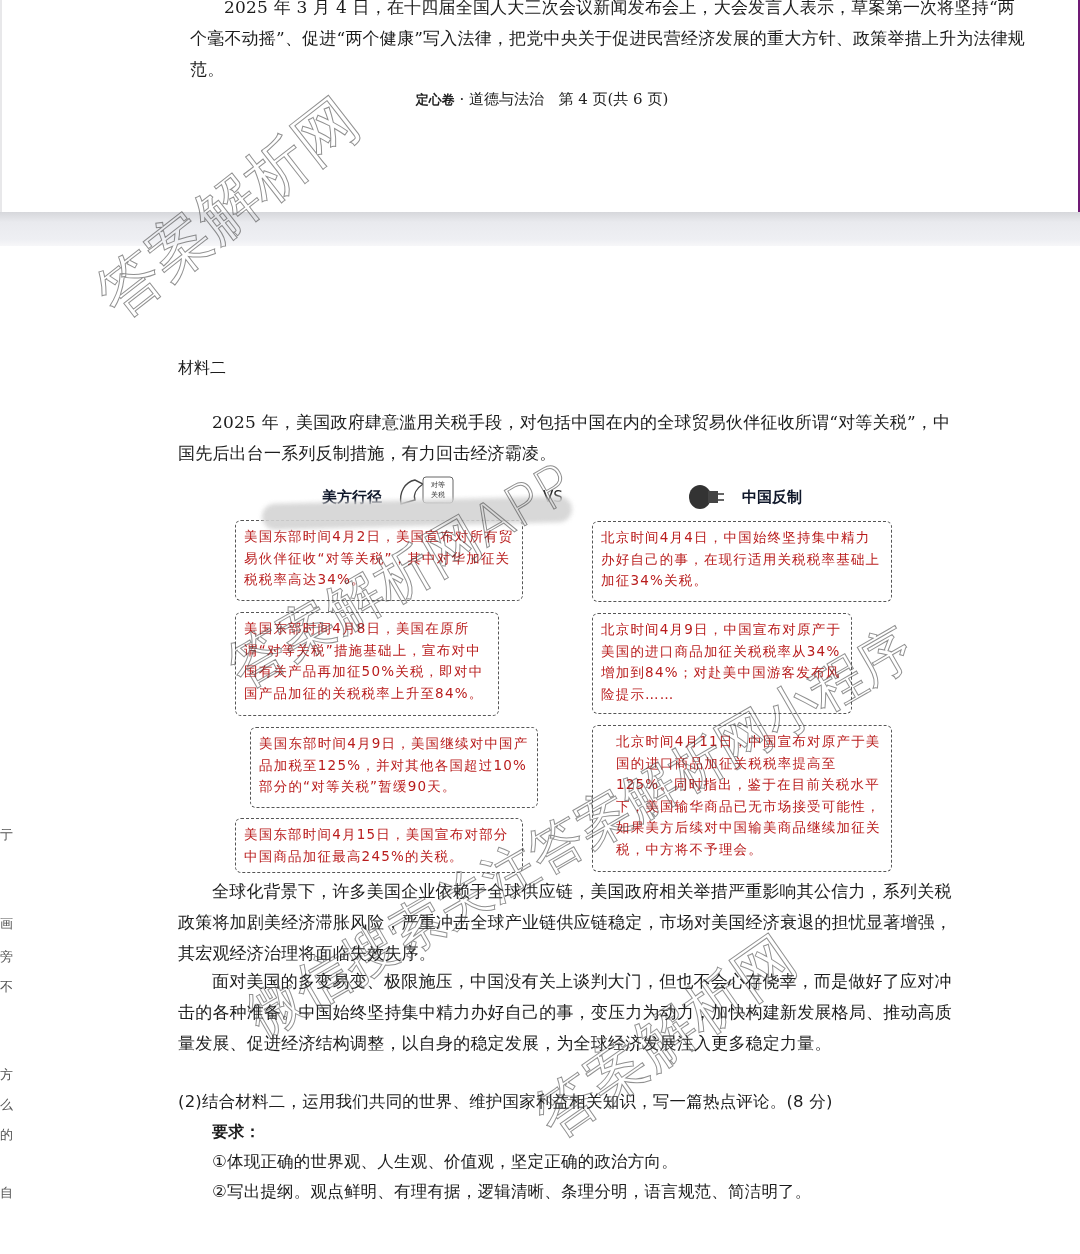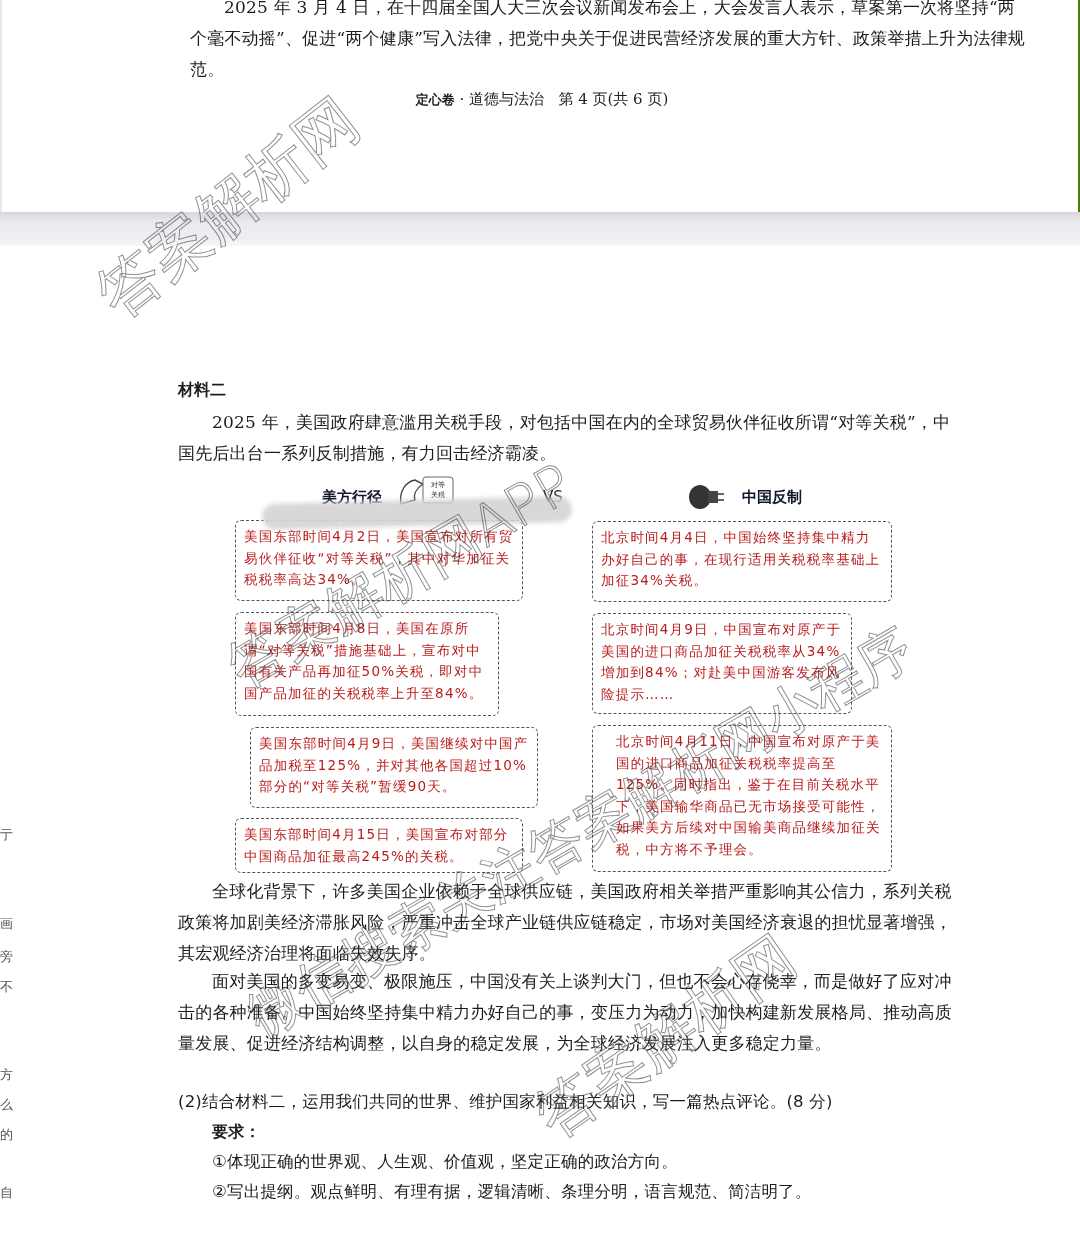--- a/index.html
+++ b/index.html
@@ -2,21 +2,21 @@
 <html><head>
   <meta charset="utf-8">
   <style>
     * { box-sizing: border-box; margin: 0; padding: 0; }
     html, body { width: 1080px; height: 1254px; overflow: hidden; background: #fff; }
     body { position: relative; font-family: "DejaVu Serif", "Liberation Serif", serif; color: #1d1d1d; }
 
     .page-top {
       position: absolute; left: 0; top: 0; width: 1080px; height: 212px;
       background: #fff;
-      border-left: 2px solid #e8e8ea; border-right: 2px solid #4d7c0f;
+      border-left: 2px solid #e8e8ea; border-right: 2px solid #701a75;
     }
     .gap {
       position: absolute; left: 0; top: 212px; width: 1080px; height: 34px;
       background: linear-gradient(#d6d7db 0%, #e9eaee 30%, #eeeff3 80%, #f7f7f9 100%);
     }
     .page-bottom {
       position: absolute; left: 0; top: 246px; width: 1080px; height: 1008px;
       background: #fff;
     }
 
@@ -25,21 +25,21 @@
       color: #1c1c1c;
     }
     .indent { text-indent: 2em; }
 
     .footer-line {
       position: absolute; top: 90px; left: 0; width: 1080px; text-align: center;
       font-size: 15px; color: #222;
     }
     .footer-line .brand { font-weight: bold; font-size: 13px; }
 
-    .section-title { position: absolute; left: 178px; top: 380px; font-size: 16px; font-weight: bold; font-family: "DejaVu Sans", sans-serif; }
+    .section-title { position: absolute; left: 178px; top: 358px; font-size: 16px; font-weight: normal; font-family: "DejaVu Sans", sans-serif; }
 
     .col-head { position: absolute; font-family: "DejaVu Sans", sans-serif; font-size: 15px; font-weight: bold; color: #0f172a; }
     .vs { position: absolute; left: 543px; top: 488px; font-family: "DejaVu Sans", sans-serif; font-size: 15px; color: #222; }
 
     .box {
       position: absolute; border: 1.5px dashed #555; border-radius: 6px;
       font-family: "DejaVu Sans", sans-serif; font-size: 13.5px; line-height: 21.5px;
       padding: 5px 8px; color: #b91c1c; letter-spacing: 1.2px; background: #fff;
     }
 

